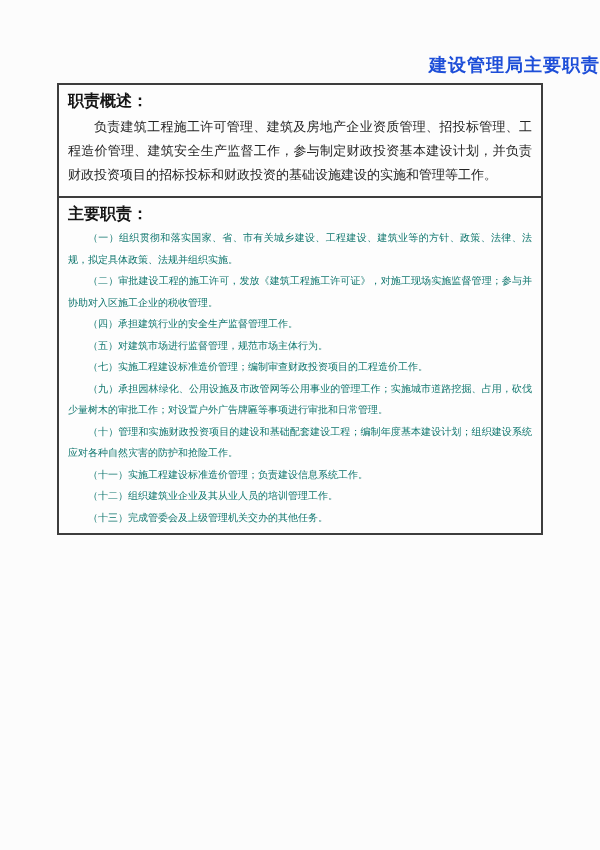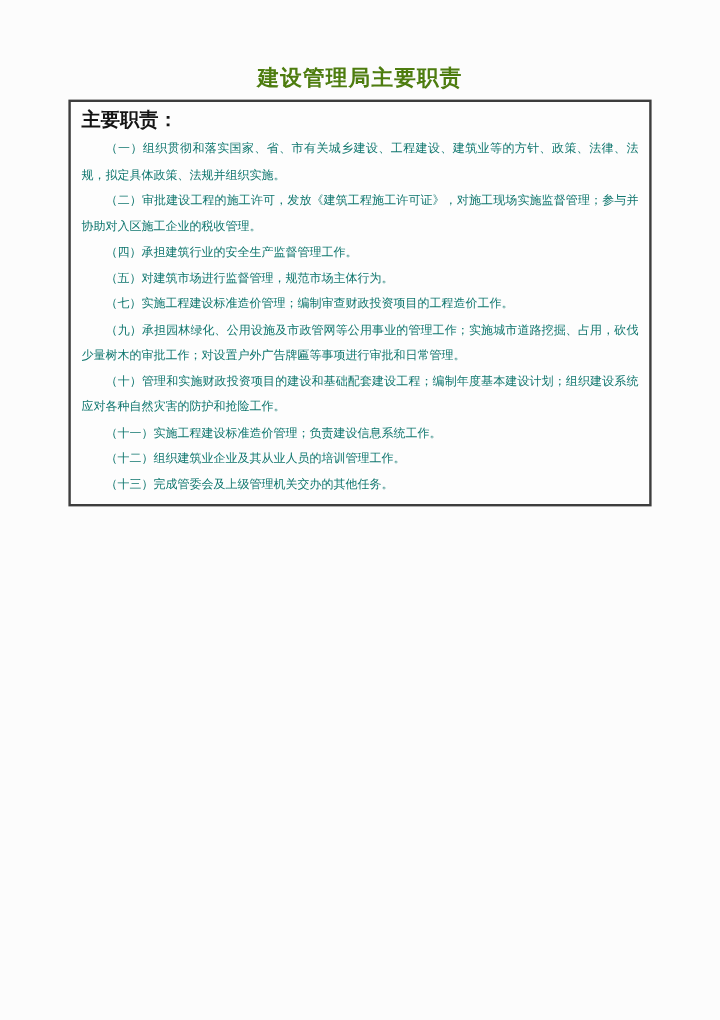--- a/index.html
+++ b/index.html
@@ -15,25 +15,25 @@
     overflow: hidden;
   }
   .page {
     width: 600px;
     height: 850px;
     position: relative;
   }
   .doc-title {
     margin: 0;
     padding-top: 52px;
-    text-align: center;
+    text-align: right;
     font-family: "Liberation Sans", "DejaVu Sans", sans-serif;
     font-size: 18px;
     font-weight: bold;
-    color: #4d7c0f;
+    color: #1d4ed8;
     letter-spacing: 1px;
     line-height: 26px;
   }
   .duty-table {
     width: 482px;
     margin: 5px auto 0 auto;
     border: 2px solid #3d3d3d;
     background: #fdfdfd;
     box-sizing: content-box;
   }
@@ -70,20 +70,24 @@
 </style>
 </head>
 <body>
 
 <div class="page">
 
   <h1 class="doc-title">建设管理局主要职责</h1>
 
   <div class="duty-table">
 
+    <div class="section">
+      <h2 class="section-heading">职责概述：</h2>
+      <p class="overview-text">负责建筑工程施工许可管理、建筑及房地产企业资质管理、招投标管理、工程造价管理、建筑安全生产监督工作，参与制定财政投资基本建设计划，并负责财政投资项目的招标投标和财政投资的基础设施建设的实施和管理等工作。</p>
+    </div>
 
     <div class="section">
       <h2 class="section-heading">主要职责：</h2>
       <p class="duty-item">（一）组织贯彻和落实国家、省、市有关城乡建设、工程建设、建筑业等的方针、政策、法律、法规，拟定具体政策、法规并组织实施。</p>
       <p class="duty-item">（二）审批建设工程的施工许可，发放《建筑工程施工许可证》，对施工现场实施监督管理；参与并协助对入区施工企业的税收管理。</p>
       <p class="duty-item">（四）承担建筑行业的安全生产监督管理工作。</p>
       <p class="duty-item">（五）对建筑市场进行监督管理，规范市场主体行为。</p>
       <p class="duty-item">（七）实施工程建设标准造价管理；编制审查财政投资项目的工程造价工作。</p>
       <p class="duty-item">（九）承担园林绿化、公用设施及市政管网等公用事业的管理工作；实施城市道路挖掘、占用，砍伐少量树木的审批工作；对设置户外广告牌匾等事项进行审批和日常管理。</p>
       <p class="duty-item">（十）管理和实施财政投资项目的建设和基础配套建设工程；编制年度基本建设计划；组织建设系统应对各种自然灾害的防护和抢险工作。</p>

